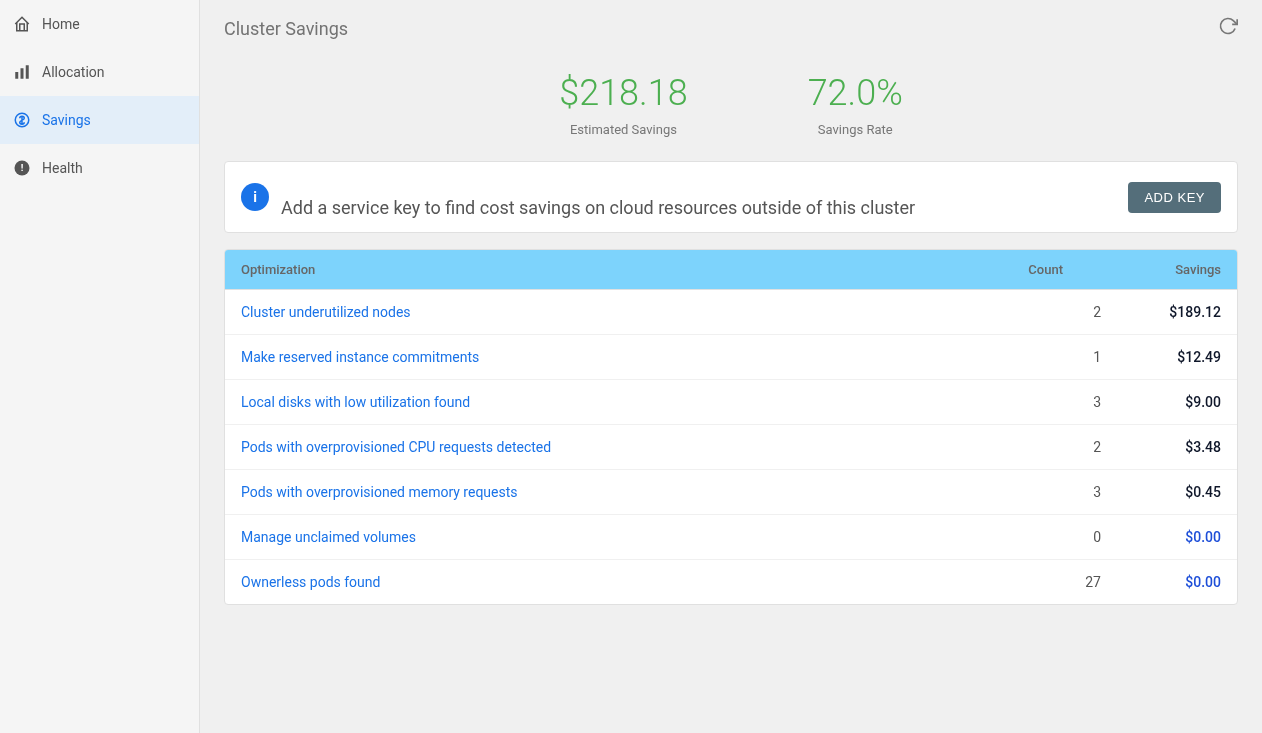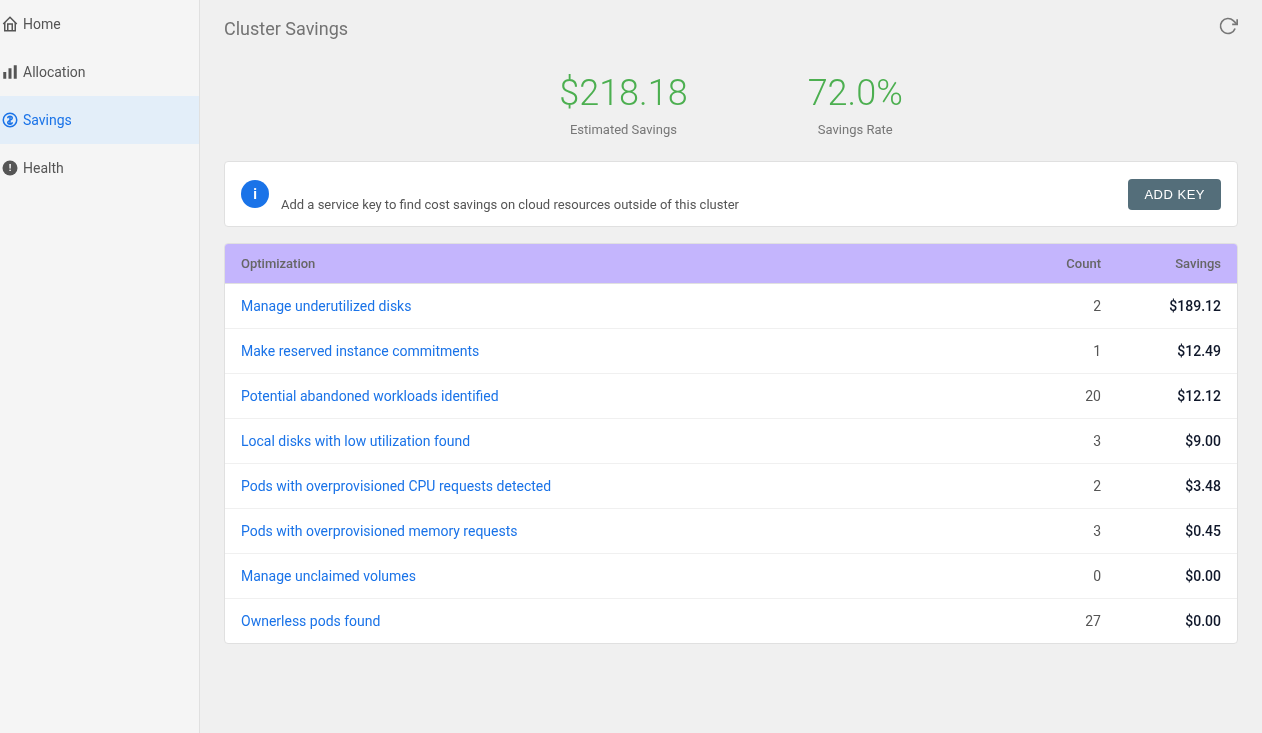--- a/index.html
+++ b/index.html
@@ -20,25 +20,25 @@
       background: #f5f5f5;
       border-right: 1px solid #e0e0e0;
       display: flex;
       flex-direction: column;
       padding-top: 0;
       flex-shrink: 0;
     }
     .sidebar-item {
       display: flex;
       align-items: center;
-      padding: 14px 0;
+      padding: 14px 12px;
       cursor: pointer;
       color: #555;
       font-size: 14px;
-      gap: 3px;
+      gap: 10px;
     }
     .sidebar-item.active {
       background: #e3eef9;
       color: #1a73e8;
     }
     .sidebar-item .icon {
       width: 20px;
       height: 20px;
       display: flex;
       align-items: center;
@@ -126,21 +126,21 @@
       display: flex;
       align-items: center;
       justify-content: center;
       flex-shrink: 0;
       color: white;
       font-weight: bold;
       font-size: 14px;
     }
     .info-text {
       flex: 1;
-      font-size: 13px;
+      font-size: 18px;
       color: #555;
       margin-top: 21px;
     }
     .add-key-btn {
       background: #546e7a;
       color: white;
       border: none;
       padding: 8px 16px;
       border-radius: 4px;
       cursor: pointer;
@@ -156,21 +156,22 @@
       background: #fff;
       border: 1px solid #e0e0e0;
       border-radius: 4px;
       overflow: hidden;
     }
     .table-header {
       display: grid;
       grid-template-columns: 1fr 120px 120px;
       padding: 12px 16px;
       border-bottom: 1px solid #e0e0e0;
-      background: #c4b5fd;
+      background: #7dd3fc;
+      gap: 38px;
     }
     .table-header-cell {
       font-size: 13px;
       font-weight: 500;
       color: #666;
     }
     .table-header-cell.right {
       text-align: right;
     }
     .table-row {
@@ -196,21 +197,21 @@
     }
     .row-savings {
       text-align: right;
       font-size: 14px;
       font-weight: 500;
     }
     .row-savings.positive {
       color: #0f172a;
     }
     .row-savings.zero {
-      color: #0f172a;
+      color: #1d4ed8;
       margin-left: 24px;
     }
   </style>
 </head>
 <body>
 
 <nav class="sidebar">
   <div class="sidebar-item">
     <span class="icon">
       <svg viewBox="0 0 24 24" fill="none" stroke="#555" stroke-width="2">
@@ -284,35 +285,30 @@
 
     <div class="table-container">
       <div class="table-header">
         <div class="table-header-cell">Optimization</div>
         <div class="table-header-cell right">Count</div>
         <div class="table-header-cell right">Savings</div>
       </div>
       <div id="table-body">
 
       <div class="table-row">
-      <a class="row-link">Manage underutilized disks</a>
+      <a class="row-link">Cluster underutilized nodes</a>
       <div class="row-count">2</div>
       <div class="row-savings positive">$189.12</div>
     </div>
           <div class="table-row">
       <a class="row-link">Make reserved instance commitments</a>
       <div class="row-count">1</div>
       <div class="row-savings positive">$12.49</div>
     </div>
           <div class="table-row">
-      <a class="row-link">Potential abandoned workloads identified</a>
-      <div class="row-count">20</div>
-      <div class="row-savings positive">$12.12</div>
-    </div>
-          <div class="table-row">
       <a class="row-link">Local disks with low utilization found</a>
       <div class="row-count">3</div>
       <div class="row-savings positive">$9.00</div>
     </div>
           <div class="table-row">
       <a class="row-link">Pods with overprovisioned CPU requests detected</a>
       <div class="row-count">2</div>
       <div class="row-savings positive">$3.48</div>
     </div>
           <div class="table-row">

